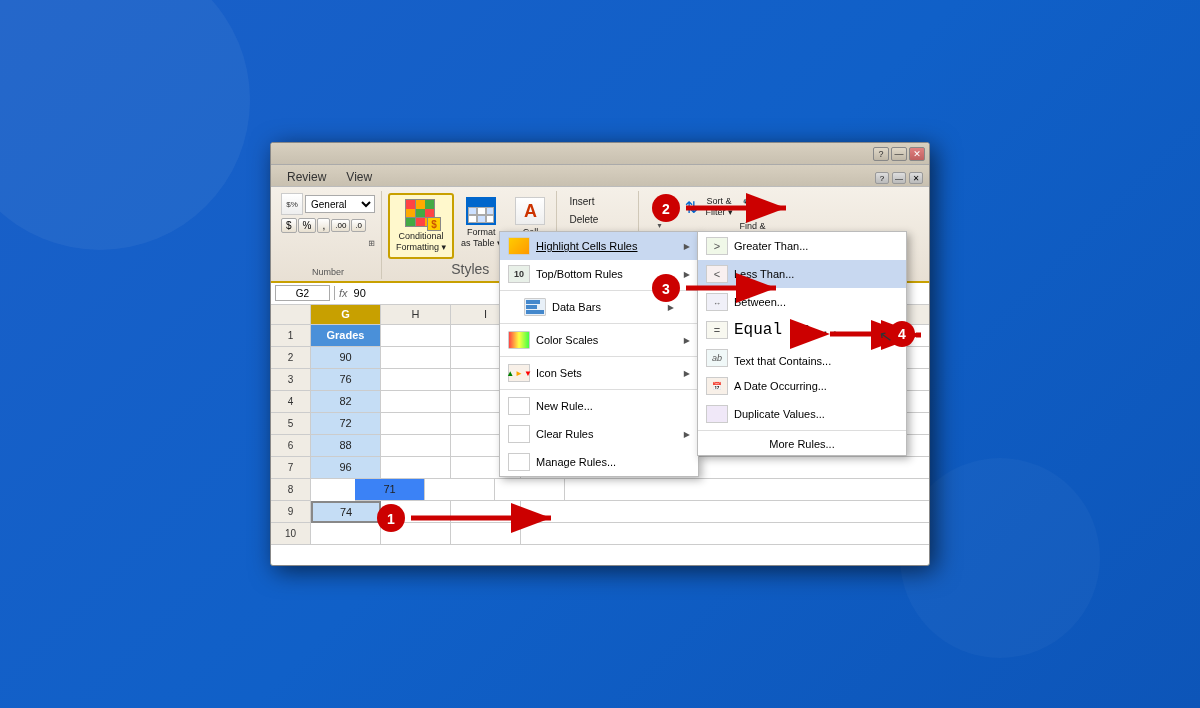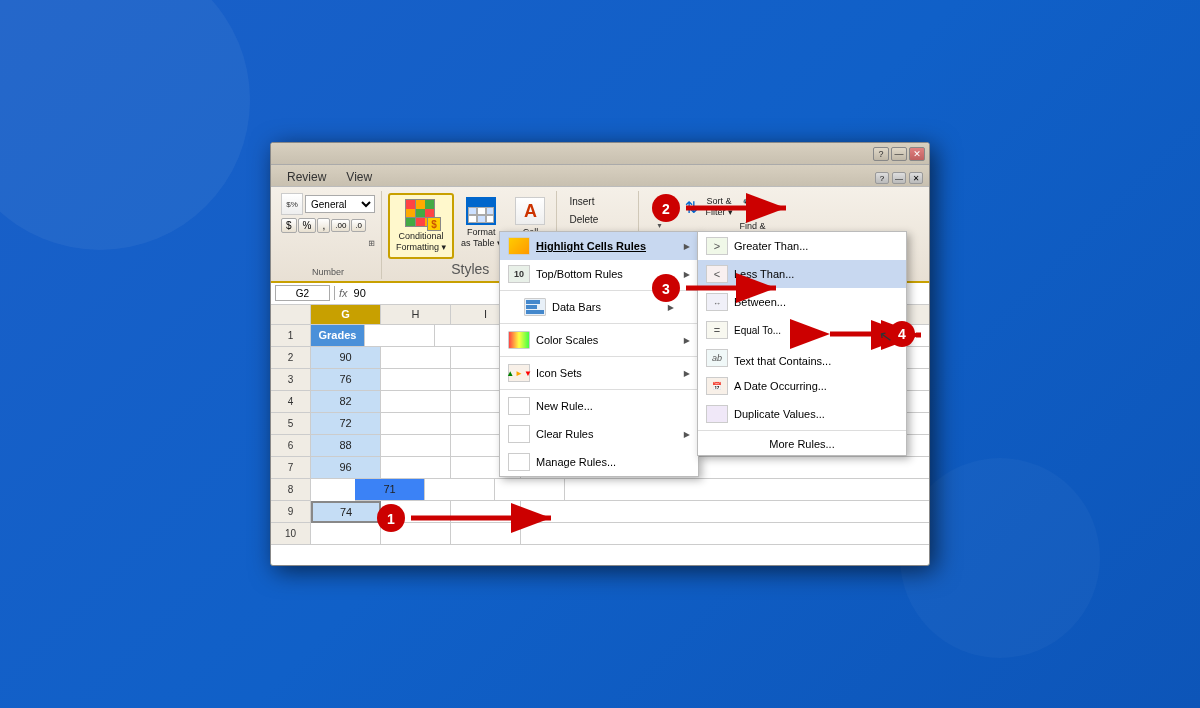--- a/index.html
+++ b/index.html
@@ -161,21 +161,21 @@
 
         <div style="width:0;overflow:hidden;"></div>
         <div style="width:70px;height:20px;border-right:1px solid #ccc;border-bottom:1px solid #ccc;display:flex;align-items:center;justify-content:center;font-size:11px;color:white;background:#c8a000;font-weight:bold;cursor:pointer;">G</div>
         <div style="width:70px;height:20px;border-right:1px solid #ccc;border-bottom:1px solid #ccc;display:flex;align-items:center;justify-content:center;font-size:11px;color:#333;background:#f0ece4;cursor:pointer;">H</div>
         <div style="width:70px;height:20px;border-right:1px solid #ccc;border-bottom:1px solid #ccc;display:flex;align-items:center;justify-content:center;font-size:11px;color:#333;background:#f0ece4;cursor:pointer;">I</div>
         <div style="flex:1;height:20px;border-bottom:1px solid #ccc;background:#f0ece4;"></div>
       </div>
 
       <div style="display:flex;">
         <div style="width:40px;height:22px;border-right:1px solid #ccc;border-bottom:1px solid #ccc;display:flex;align-items:center;justify-content:center;font-size:10px;color:#333;background:#f0ece4;">1</div>
-        <div style="width:54px;height:22px;border-right:1px solid #ccc;border-bottom:1px solid #ccc;display:flex;align-items:center;justify-content:center;font-size:11px;color:white;background:#4a90d9;font-weight:bold;">Grades</div>
+        <div style="width:70px;height:22px;border-right:1px solid #ccc;border-bottom:1px solid #ccc;display:flex;align-items:center;justify-content:center;font-size:11px;color:white;background:#4a90d9;font-weight:bold;">Grades</div>
         <div style="width:70px;height:22px;border-right:1px solid #ccc;border-bottom:1px solid #ccc;background:white;"></div>
         <div style="width:70px;height:22px;border-right:1px solid #ccc;border-bottom:1px solid #ccc;background:white;"></div>
         <div style="flex:1;height:22px;border-bottom:1px solid #ccc;background:white;"></div>
       </div>
 
       <div style="display:flex;">
         <div style="width:40px;height:22px;border-right:1px solid #ccc;border-bottom:1px solid #ccc;display:flex;align-items:center;justify-content:center;font-size:10px;color:#333;background:#f0ece4;">2</div>
         <div style="width:70px;height:22px;border-right:1px solid #ccc;border-bottom:1px solid #ccc;display:flex;align-items:center;justify-content:center;font-size:11px;background:#c5ddf5;color:#222;">90</div>
         <div style="width:70px;height:22px;border-right:1px solid #ccc;border-bottom:1px solid #ccc;background:white;"></div>
         <div style="width:70px;height:22px;border-right:1px solid #ccc;border-bottom:1px solid #ccc;background:white;"></div>
@@ -239,21 +239,21 @@
       </div>
 
     </div>
 
     <div style="position:absolute;top:0;left:0;width:100%;height:100%;pointer-events:none;z-index:50;">
 
       <div style="position:absolute;top:88px;left:228px;width:200px;background:white;border:1px solid #bbb;box-shadow:3px 3px 8px rgba(0,0,0,0.3);z-index:100;font-size:11px;pointer-events:all;">
 
         <div style="display:flex;align-items:center;padding:5px 8px;cursor:pointer;gap:6px;background:#c8d8f0;position:relative;">
           <div style="width:22px;height:18px;background:linear-gradient(135deg,#ffcc00,#ff9900);border:1px solid #ccc;border-radius:1px;"></div>
-          <span style="flex:1;font-size:11px;font-weight:bold;text-decoration:underline;">Highlight Cells Rules</span>
+          <span style="flex:1;font-size:11px;font-weight:normal;text-decoration:underline;">Highlight Cells Rules</span>
           <span style="font-size:8px;color:#555;">▶</span>
         </div>
 
         <div style="display:flex;align-items:center;padding:5px 8px;cursor:pointer;gap:6px;">
           <div style="width:22px;height:18px;background:#e8f0e8;border:1px solid #ccc;display:flex;align-items:center;justify-content:center;font-size:9px;font-weight:bold;color:#333;">10</div>
           <span style="flex:1;font-size:11px;">Top/Bottom Rules</span>
           <span style="font-size:8px;color:#555;">▶</span>
         </div>
 
         <div style="height:1px;background:#ddd;margin:2px 0;"></div>
@@ -320,21 +320,21 @@
           <span style="flex:1;font-size:11px;">Less Than...</span>
         </div>
 
         <div style="display:flex;align-items:center;padding:5px 8px;cursor:pointer;gap:6px;">
           <div style="width:22px;height:18px;background:#f0f0f8;border:1px solid #ccc;display:flex;align-items:center;justify-content:center;font-size:8px;color:#555;">↔</div>
           <span style="flex:1;font-size:11px;">Between...</span>
         </div>
 
         <div style="display:flex;align-items:center;padding:5px 8px;cursor:pointer;gap:6px;">
           <div style="width:22px;height:18px;background:#f8f8f0;border:1px solid #ccc;display:flex;align-items:center;justify-content:center;font-size:11px;color:#555;">=</div>
-          <span style="flex:1;font-size:10px;">Equal To...</span>
+          <span style="flex:1;font-size:16px;font-family:Liberation Mono, monospace;">Equal To...</span>
         </div>
 
         <div style="display:flex;align-items:flex-end;padding:5px 8px;cursor:pointer;gap:6px;">
           <div style="width:22px;height:18px;background:#f0f8f8;border:1px solid #ccc;display:flex;align-items:center;justify-content:center;font-size:9px;font-style:italic;color:#555;">ab</div>
           <span style="flex:1;font-size:11px;">Text that Contains...</span>
         </div>
 
         <div style="display:flex;align-items:center;padding:5px 8px;cursor:pointer;gap:6px;">
           <div style="width:22px;height:18px;background:#f8f0e8;border:1px solid #ccc;display:flex;align-items:center;justify-content:center;font-size:8px;color:#555;">📅</div>
           <span style="flex:1;font-size:11px;">A Date Occurring...</span>

